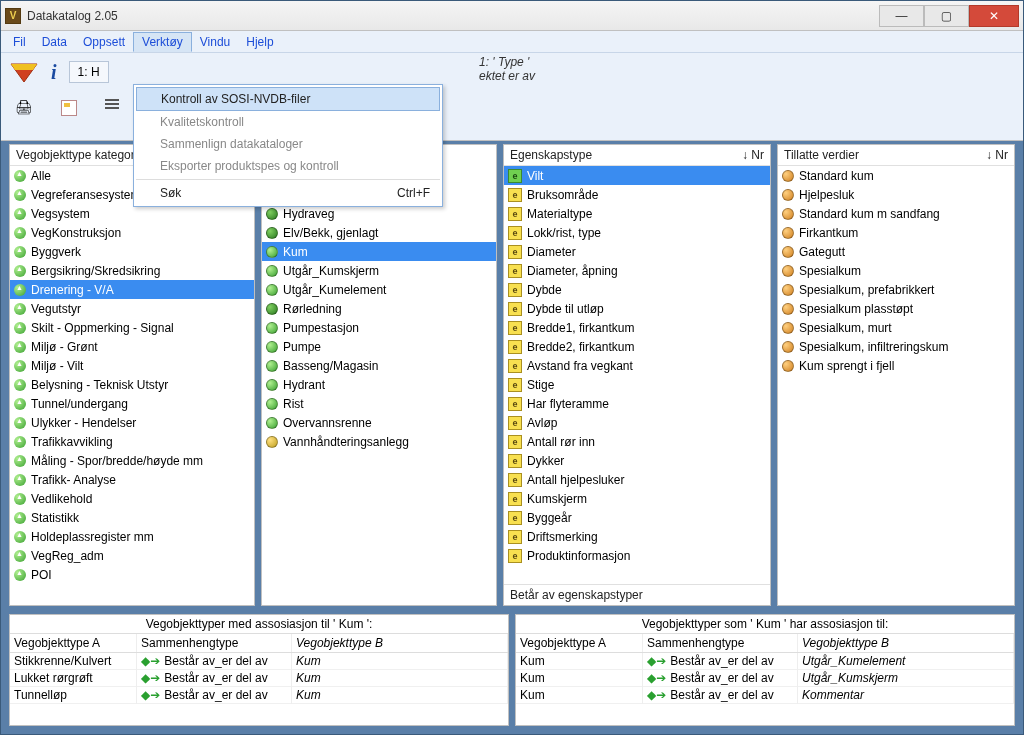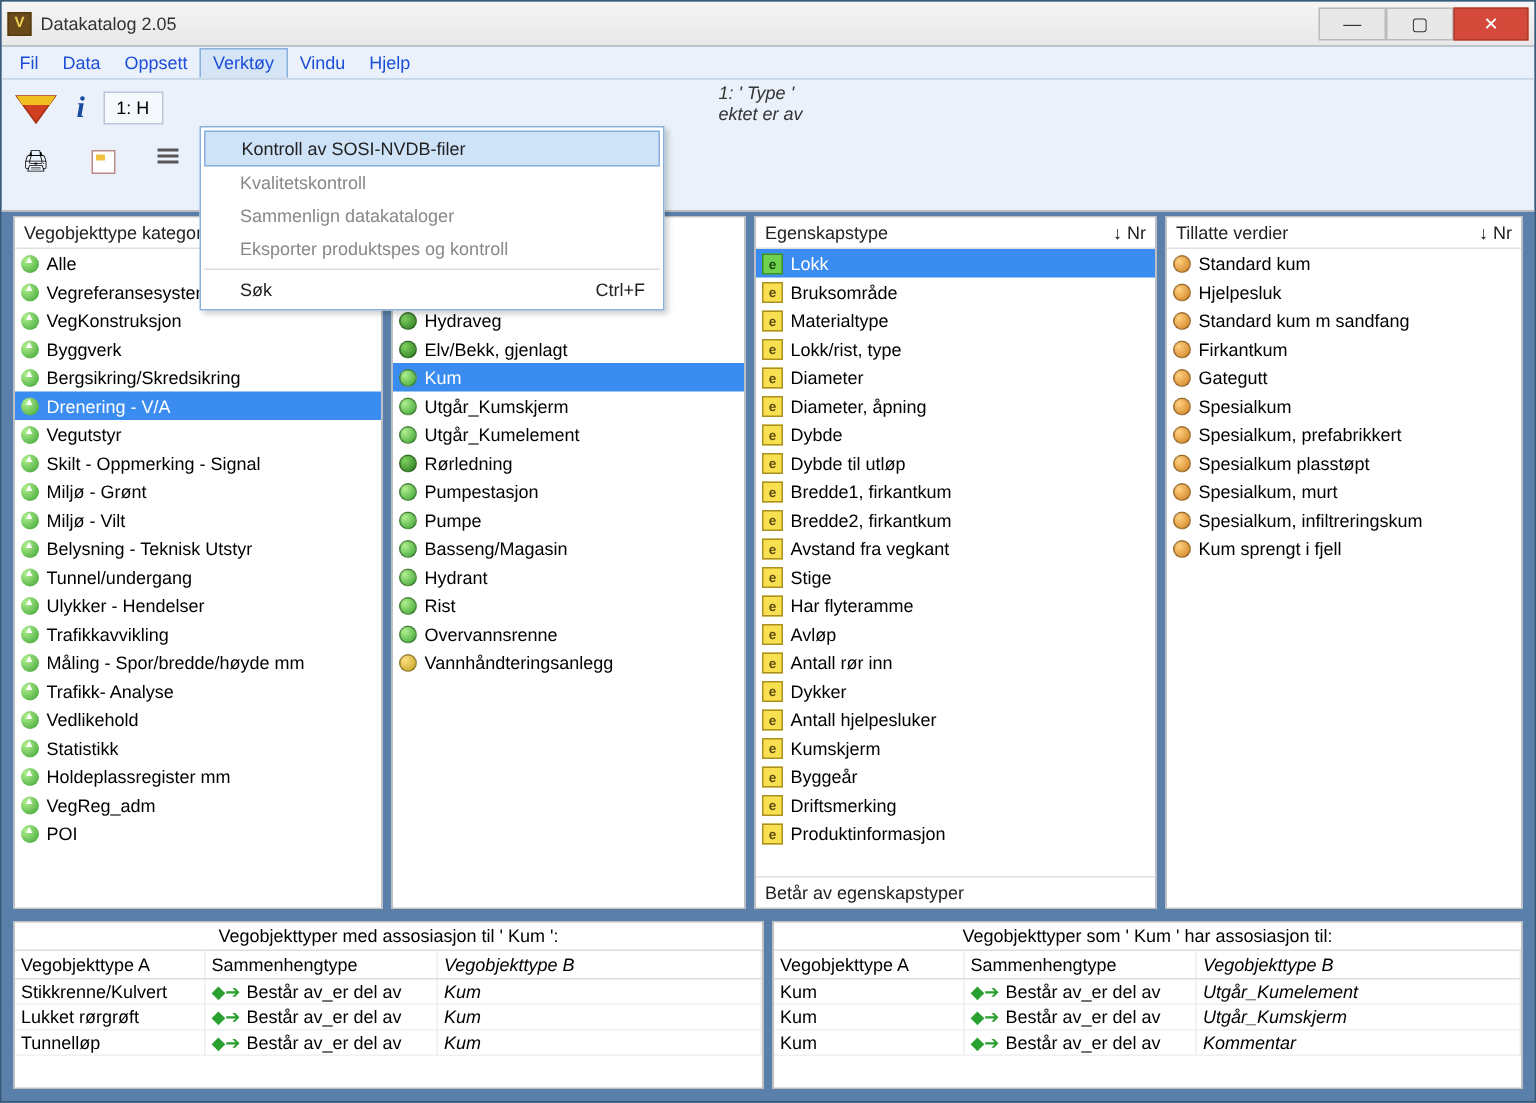--- a/index.html
+++ b/index.html
@@ -277,20 +277,24 @@
           <div class="list-row">
             <span class="dot arrow"></span>
             <span>Alle</span>
           </div>
           <div class="list-row">
             <span class="dot arrow"></span>
             <span>Vegreferansesystem</span>
           </div>
           <div class="list-row">
             <span class="dot arrow"></span>
+            <span>Vegsystem</span>
+          </div>
+          <div class="list-row">
+            <span class="dot arrow"></span>
             <span>VegKonstruksjon</span>
           </div>
           <div class="list-row">
             <span class="dot arrow"></span>
             <span>Byggverk</span>
           </div>
           <div class="list-row">
             <span class="dot arrow"></span>
             <span>Bergsikring/Skredsikring</span>
           </div>
@@ -433,21 +437,21 @@
     <div class="panel" style="width:268px">
       <div class="panel-head">
         <span>Egenskapstype</span>
         <span>↓ Nr</span>
       </div>
       <div class="list" id="list-prop">
           <div class="list-row sel">
             <span class="sq green">
               <span class="sq-inner">e</span>
             </span>
-            <span>Lokk</span>
+            <span>Vilt</span>
           </div>
           <div class="list-row">
             <span class="sq">
               <span class="sq-inner">e</span>
             </span>
             <span>Bruksområde</span>
           </div>
           <div class="list-row">
             <span class="sq">
               <span class="sq-inner">e</span>

